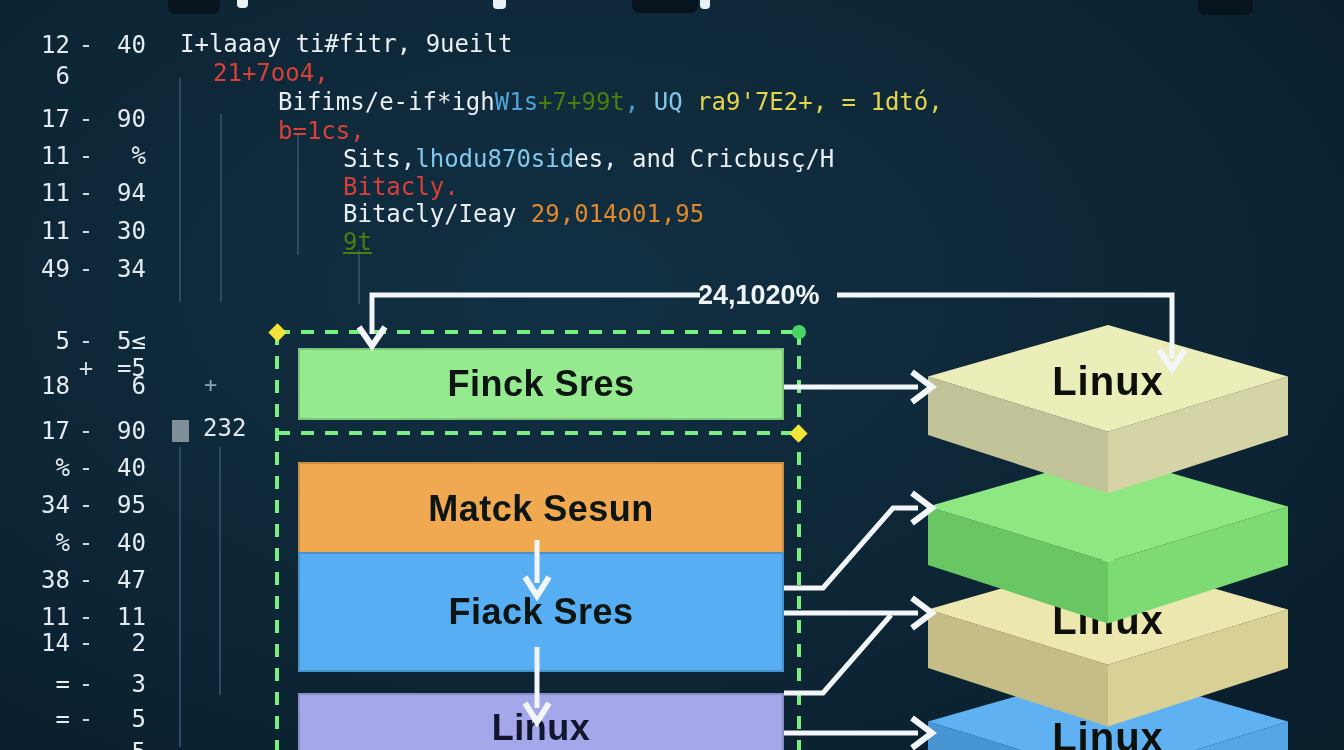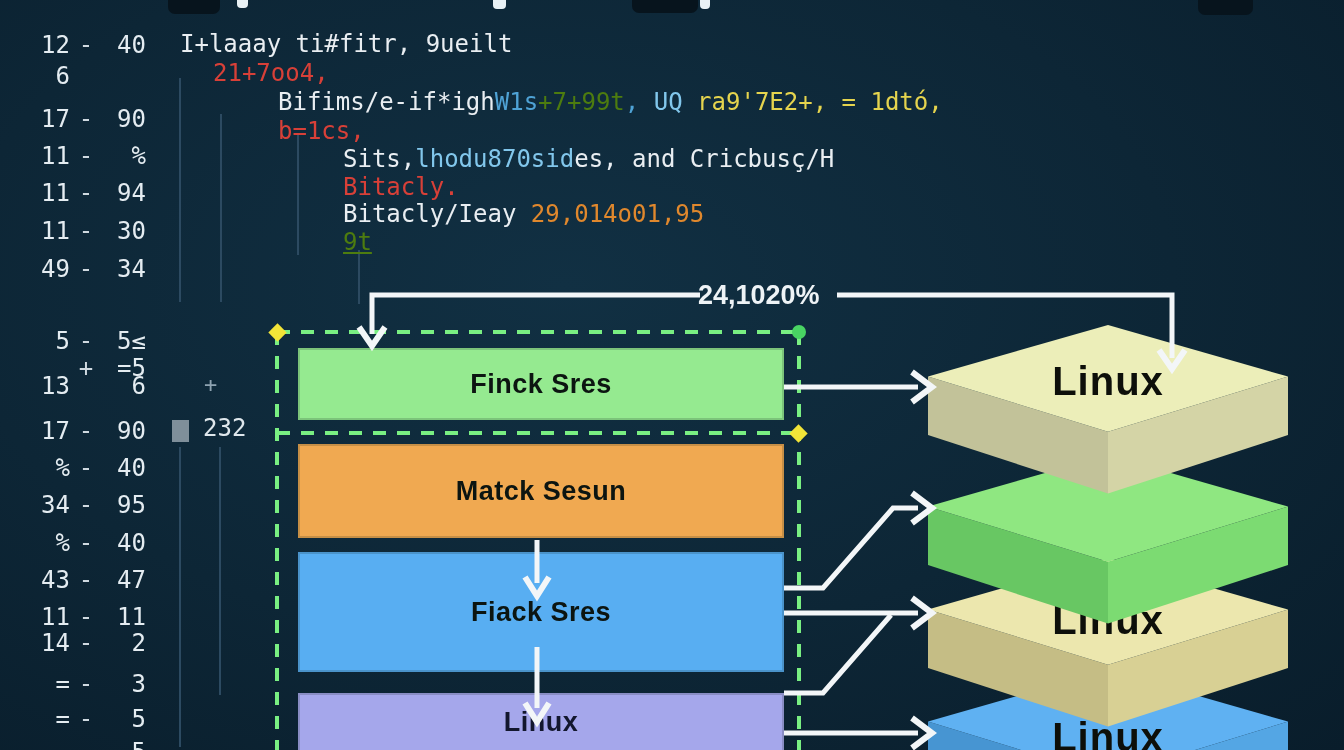--- a/index.html
+++ b/index.html
@@ -34,23 +34,23 @@
   .dash-h{position:absolute;height:4px;
      background:repeating-linear-gradient(90deg,#79ef82 0 13px,transparent 13px 24px);}
   .dash-v{position:absolute;width:4px;
      background:repeating-linear-gradient(180deg,#79ef82 0 13px,transparent 13px 24px);}
   .handle-diamond{position:absolute;width:13px;height:13px;background:#f2e438;transform:rotate(45deg);}
   .handle-circle{position:absolute;width:14px;height:14px;border-radius:50%;background:#49d463;}
 
   
   .fbox{position:absolute;left:298px;width:486px;display:flex;align-items:center;justify-content:center;
         border:2px solid rgba(10,30,20,0.18);box-sizing:border-box;}
-  .fbox .lbl{font-weight:bold;font-size:27px;color:#0c1511;letter-spacing:0.5px;}
+  .fbox .lbl{font-weight:bold;font-size:36px;color:#0c1511;letter-spacing:0.5px;}
   .box-green{top:348px;height:72px;background:#95ea90;}
-  .box-orange{top:444px;height:94px;background:#f0a951;text-align:center;}
+  .box-orange{top:462px;height:94px;background:#f0a951;text-align:center;}
   .box-blue{top:552px;height:120px;background:#58aef2;}
   .box-purple{top:693px;height:68px;background:#a5a7eb;align-items:flex-start;padding-top:12px;}
   .box-purple .lbl{color:#13172e;}
 
   
   .pct{position:absolute;left:698px;top:280px;width:140px;text-align:left;
        color:#eef3f6;font:600 27px "Liberation Sans",sans-serif;}
 
   
   .slab{position:absolute;left:928px;width:360px;height:172px;}
@@ -115,21 +115,21 @@
     <span class="ga">5</span>
     <span class="gs">-</span>
     <span class="gb">5≤</span>
   </div>
 <div class="grow" style="top:354px">
     <span class="ga"></span>
     <span class="gs">+</span>
     <span class="gb">=5</span>
   </div>
 <div class="grow" style="top:372px">
-    <span class="ga">13</span>
+    <span class="ga">18</span>
     <span class="gs"></span>
     <span class="gb">6</span>
   </div>
 <div class="grow" style="top:417px">
     <span class="ga">17</span>
     <span class="gs">-</span>
     <span class="gb">90</span>
   </div>
 <div class="grow" style="top:454px">
     <span class="ga">%</span>
@@ -140,21 +140,21 @@
     <span class="ga">34</span>
     <span class="gs">-</span>
     <span class="gb">95</span>
   </div>
 <div class="grow" style="top:529px">
     <span class="ga">%</span>
     <span class="gs">-</span>
     <span class="gb">40</span>
   </div>
 <div class="grow" style="top:566px">
-    <span class="ga">43</span>
+    <span class="ga">38</span>
     <span class="gs">-</span>
     <span class="gb">47</span>
   </div>
 <div class="grow" style="top:603px">
     <span class="ga">11</span>
     <span class="gs">-</span>
     <span class="gb">11</span>
   </div>
 <div class="grow" style="top:629px">
     <span class="ga">14</span>

